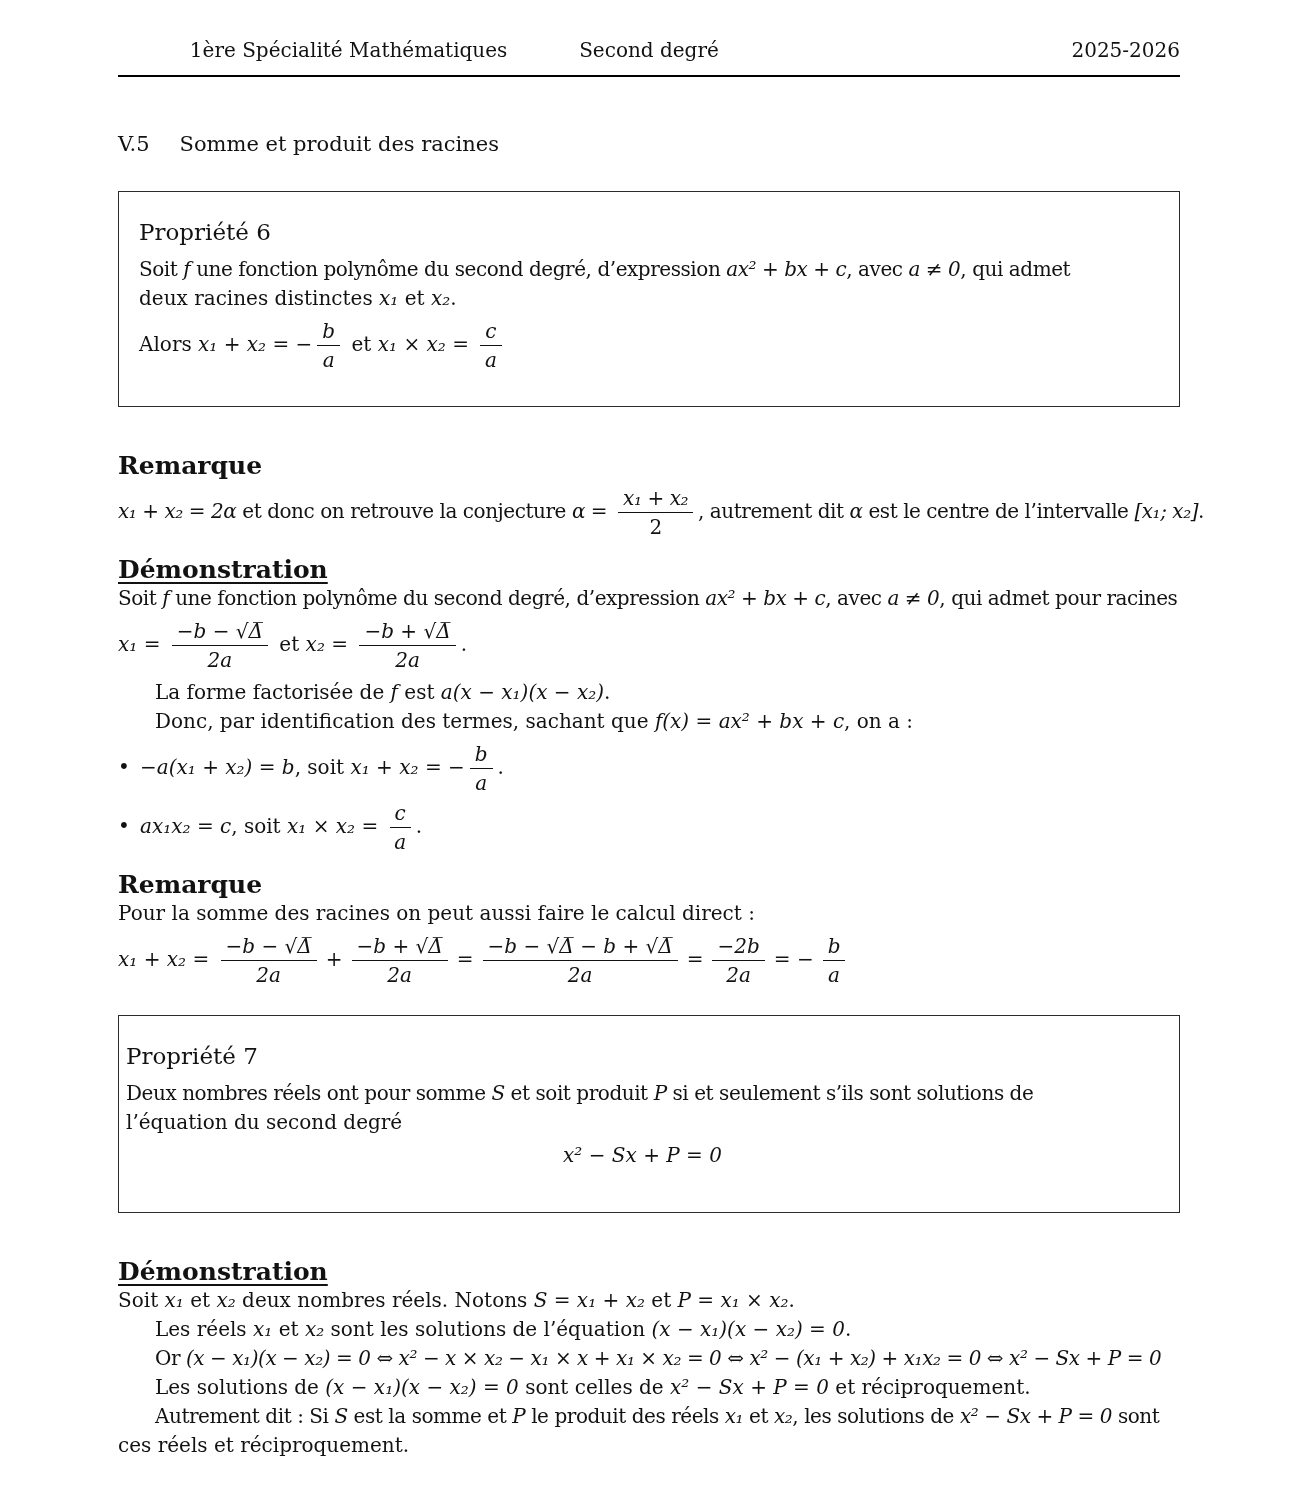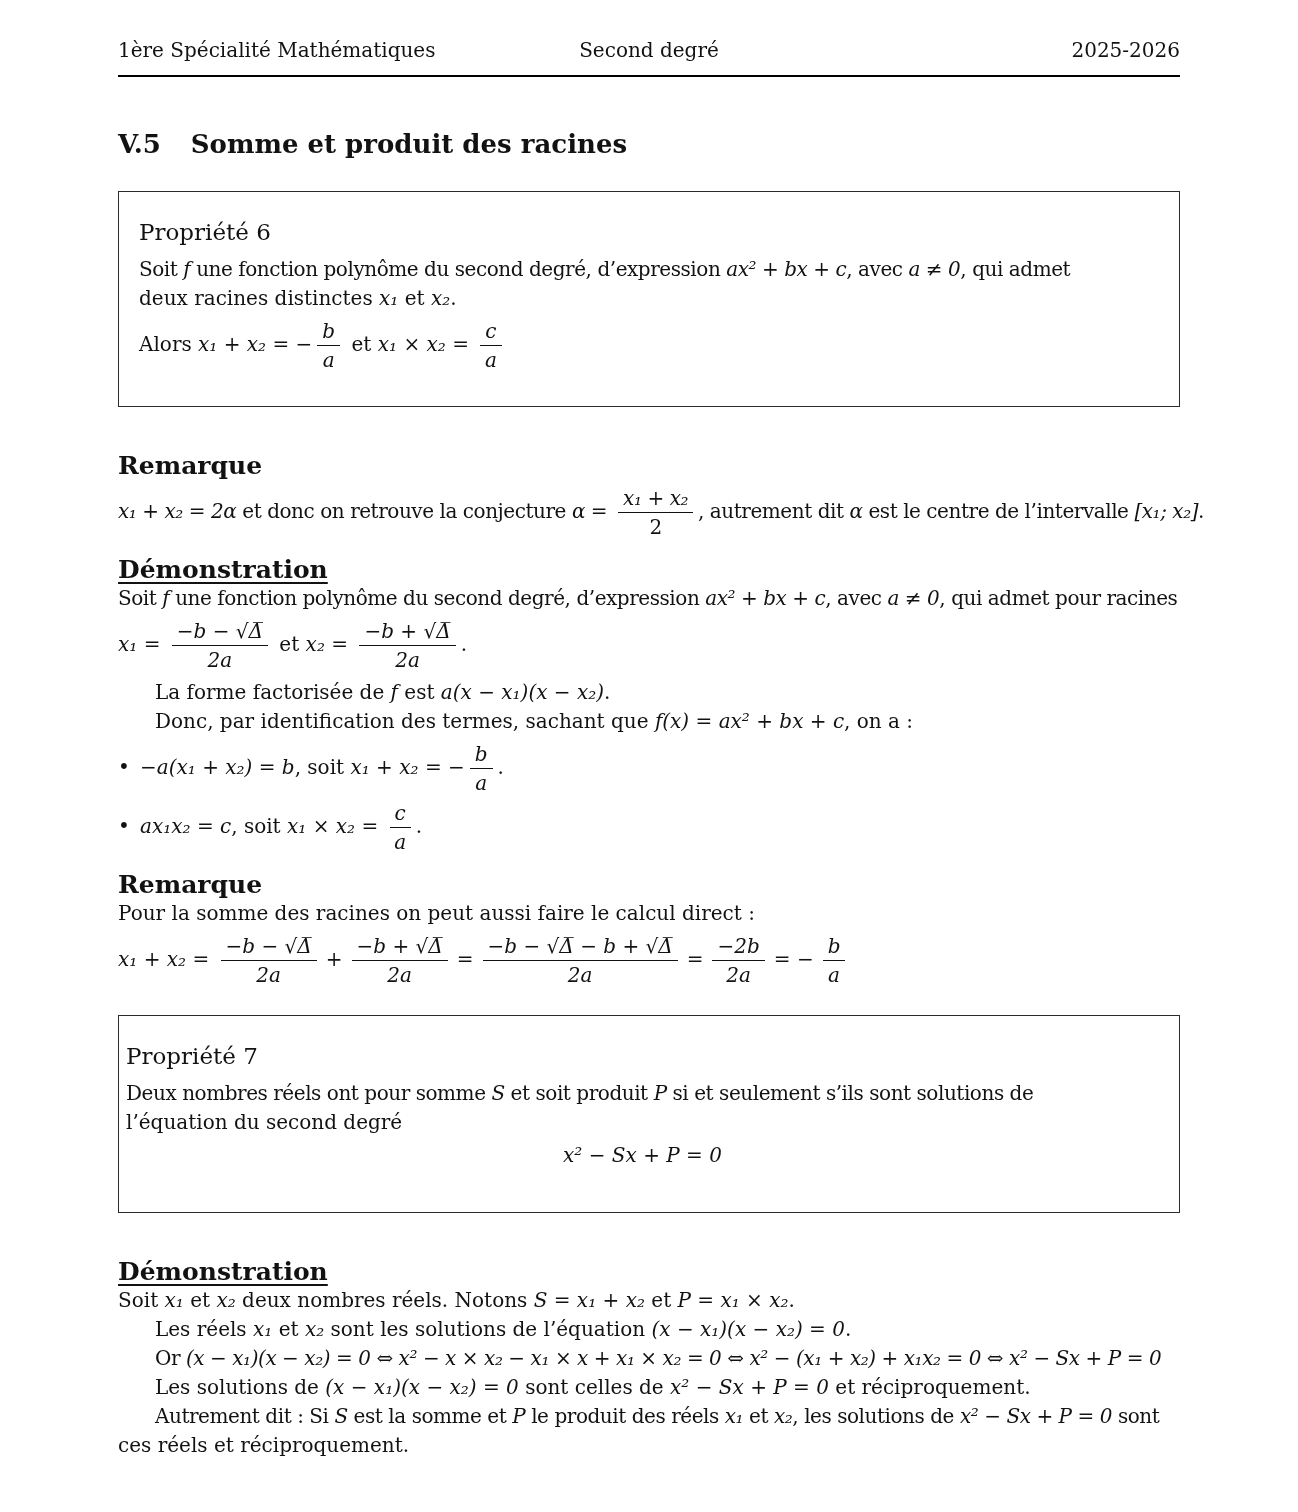--- a/index.html
+++ b/index.html
@@ -7,26 +7,26 @@
     width:1298px;height:1512px;background:#ffffff;color:#121212;
     font-family:"DejaVu Serif","Liberation Serif",serif;
     font-size:20px;line-height:29px;
     -webkit-font-smoothing:antialiased;
   }
   .page{box-sizing:border-box;width:1298px;height:1512px;padding:36px 118px 0 118px;overflow:hidden;}
 
   
   .hdr{display:grid;grid-template-columns:1fr auto 1fr;align-items:baseline;
        border-bottom:2px solid #000;padding-bottom:10px;}
-  .hdr .l{text-align:left;}
+  .hdr .l{text-align:center;}
   .hdr .c{text-align:center;}
   .hdr .r{text-align:right;}
 
   
-  .h-section{display:flex;gap:30px;font-size:26px;font-weight:bold;margin-top:52px;line-height:30px;align-items:center;}
+  .h-section{display:flex;gap:30px;font-size:21px;font-weight:normal;margin-top:52px;line-height:30px;align-items:center;}
 
   
   .box{border:1.5px solid #2b2b2b;margin-top:32px;padding:26px 20px 28px 20px;}
   .box-title{font-weight:normal;font-size:23px;margin-bottom:8px;}
 
   .blk-title{font-weight:bold;font-size:25px;}
   .blk-title.ul{text-decoration:underline;text-underline-offset:4px;text-decoration-thickness:1.5px;}
 
   .line{white-space:nowrap;}
   .ind{margin-left:37px;}

